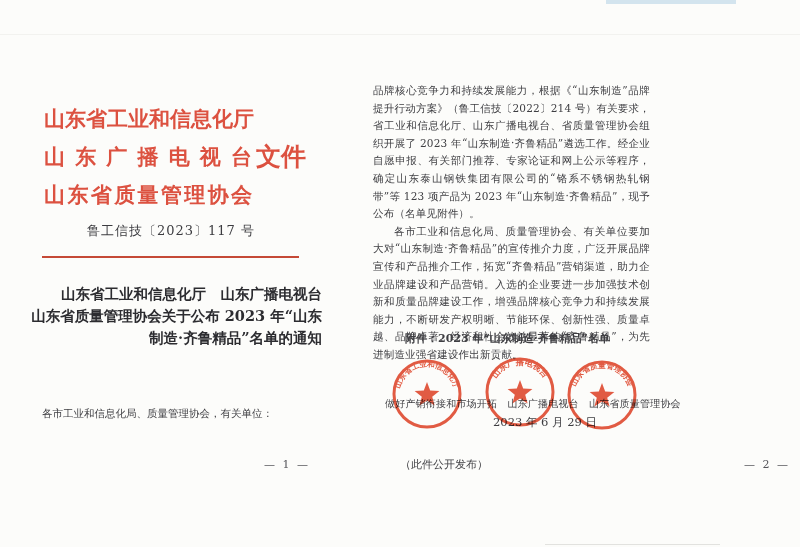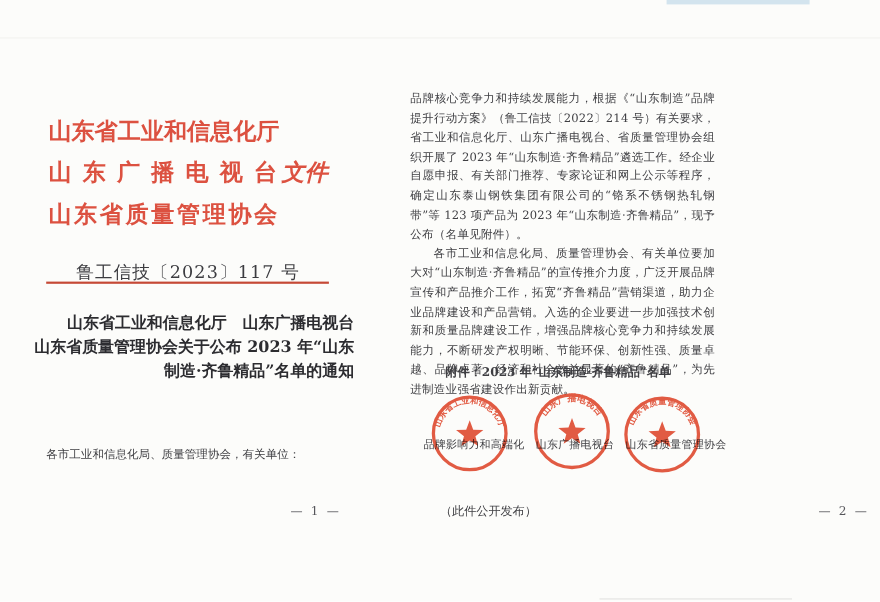--- a/index.html
+++ b/index.html
@@ -23,25 +23,25 @@
   
   .letterhead{position:absolute;left:44px;top:100px;width:208px;color:#dc5140;font-weight:bold;}
   .lh-row{
     width:208px;height:38px;line-height:38px;
     font-size:21px;letter-spacing:0;
     text-align:justify;text-align-last:justify;
     white-space:nowrap;
   }
   .lh-wenjian{
     position:absolute;left:212px;top:38px;
-    font-size:21px;line-height:38px;white-space:nowrap;font-style:italic;
+    font-size:25px;line-height:38px;white-space:nowrap;
   }
   .doc-number{
-    position:absolute;left:42px;top:238px;width:258px;
-    text-align:center;font-size:16px;color:#3c3c40;letter-spacing:1px;
+    position:absolute;left:42px;top:222px;width:258px;
+    text-align:center;font-size:13px;color:#3c3c40;letter-spacing:1px;
   }
   .red-rule{position:absolute;left:42px;top:256px;width:257px;height:2px;background:#c54936;}
 
   .title{
     position:absolute;left:30px;top:283px;width:292px;
     text-align:right;font-weight:bold;font-size:14.5px;line-height:22px;color:#2c2c30;
   }
   .salutation{position:absolute;left:42px;top:369px;width:280px;font-size:10.5px;line-height:17px;margin-top:36px;}
   .p1-para{
     position:absolute;left:42px;top:387px;width:268px;
@@ -102,21 +102,22 @@
   </div>
 
   <div class="page page-2">
     <div class="p2-body">
       <p>品牌核心竞争力和持续发展能力，根据《“山东制造”品牌提升行动方案》（鲁工信技〔2022〕214 号）有关要求，省工业和信息化厅、山东广播电视台、省质量管理协会组织开展了 2023 年“山东制造·齐鲁精品”遴选工作。经企业自愿申报、有关部门推荐、专家论证和网上公示等程序，确定山东泰山钢铁集团有限公司的“铬系不锈钢热轧钢带”等 123 项产品为 2023 年“山东制造·齐鲁精品”，现予公布（名单见附件）。</p>
       <p class="indent">各市工业和信息化局、质量管理协会、有关单位要加大对“山东制造·齐鲁精品”的宣传推介力度，广泛开展品牌宣传和产品推介工作，拓宽“齐鲁精品”营销渠道，助力企业品牌建设和产品营销。入选的企业要进一步加强技术创新和质量品牌建设工作，增强品牌核心竞争力和持续发展能力，不断研发产权明晰、节能环保、创新性强、质量卓越、品牌卓著、经济和社会效益显著的“齐鲁精品”，为先进制造业强省建设作出新贡献。</p>
     </div>
 
     <div class="attachment">附件：2023 年“山东制造·齐鲁精品”名单</div>
 
-    <div class="signers">品牌影响力和高端化　山东广播电视台　山东省质量管理协会</div>
+    <div class="signers">做好产销衔接和市场开拓　山东广播电视台　山东省质量管理协会</div>
+    <div class="sig-date">2023 年 6 月 29 日</div>
     <div class="publish-note">（此件公开发布）</div>
     <div class="pageno pageno-2">— 2 —</div>
 
     <svg class="seal seal-1" viewBox="0 0 72 72">
       <circle cx="36" cy="36" r="33" fill="none" stroke="#e1452a" stroke-width="3"></circle>
       <polygon points="36,24 39.2,32.6 48.4,33 41.2,38.7 43.6,47.5 36,42.5 28.4,47.5 30.8,38.7 23.6,33 32.8,32.6" fill="#e1452a"></polygon>
       <path id="sealArc1" d="M 9 44 A 28 28 0 1 1 63 44" fill="none"></path>
       <text font-size="7.6" fill="#e1452a"><textPath href="#sealArc1" startOffset="50%" text-anchor="middle">山东省工业和信息化厅</textPath></text>
     </svg>
 

